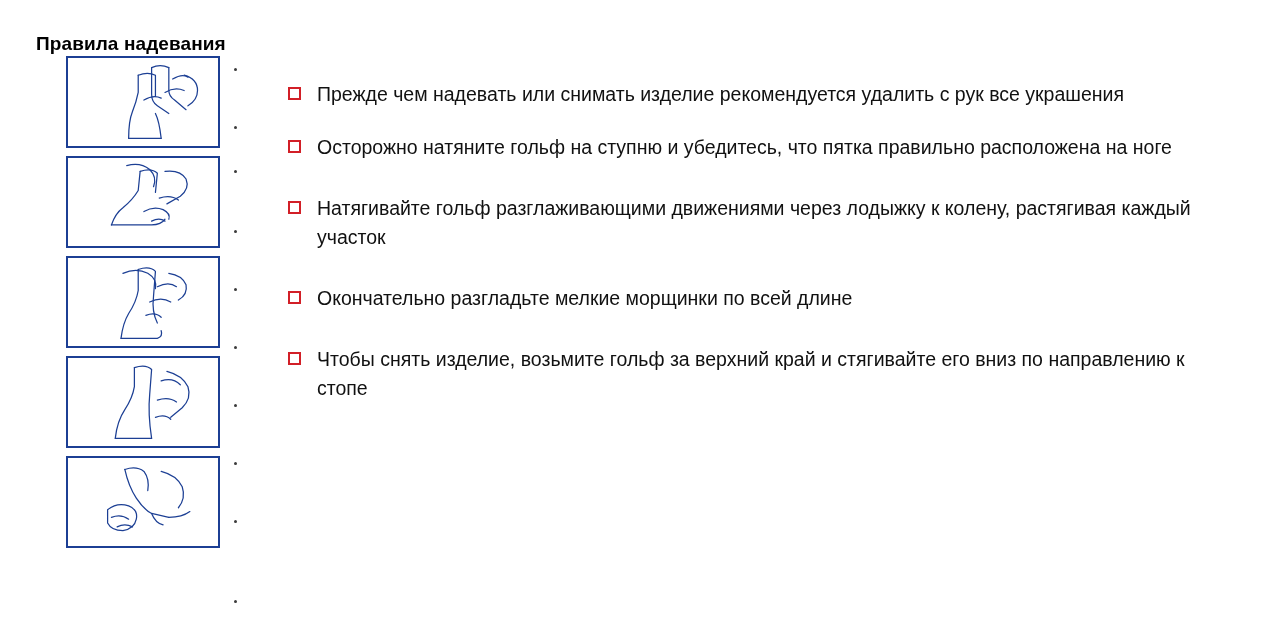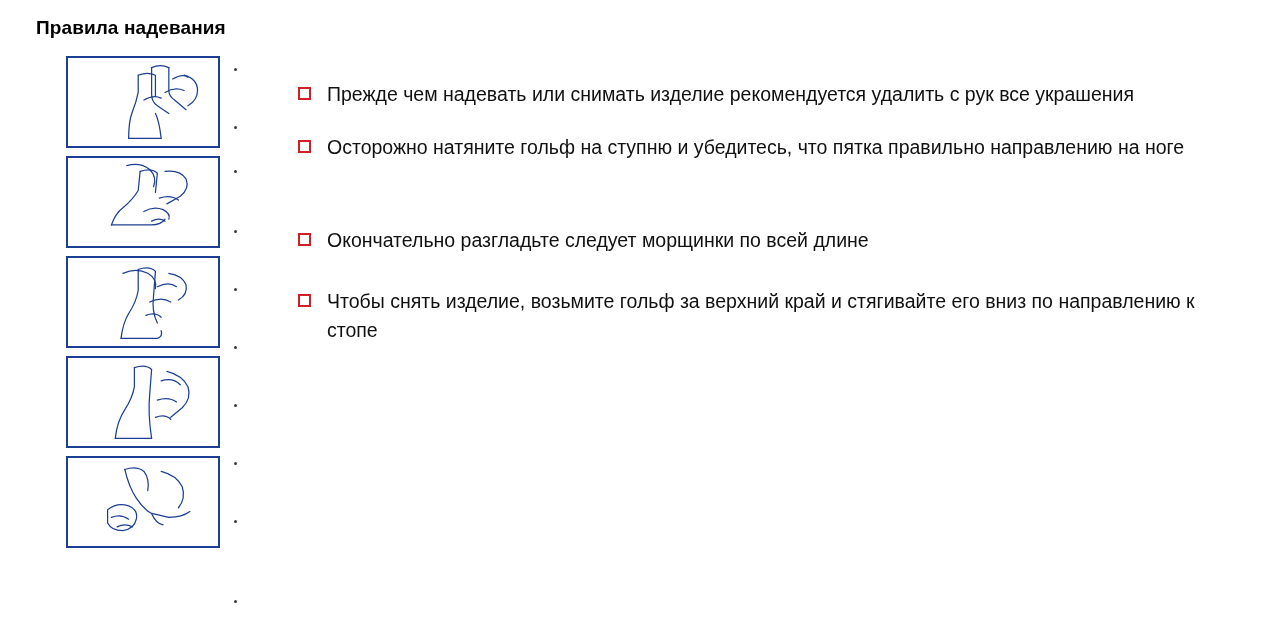--- a/index.html
+++ b/index.html
@@ -12,21 +12,21 @@
     height: 619px;
     position: relative;
     font-family: "Liberation Sans", sans-serif;
     color: #000000;
     overflow: hidden;
   }
 
   .page-title {
     position: absolute;
     left: 36px;
-    top: 17px;
+    top: 33px;
     font-size: 19px;
     font-weight: bold;
     color: #000000;
     letter-spacing: 0.1px;
   }
 
   
   .illustrations {
     position: absolute;
     left: 66px;
@@ -61,21 +61,21 @@
     position: absolute;
     width: 3px;
     height: 3px;
     background: #3b3b3b;
     border-radius: 50%;
   }
 
   
   .text-col {
     position: absolute;
-    left: 296px;
+    left: 286px;
     top: 80px;
     width: 930px;
   }
   .bullet-group {
     margin-bottom: 14px;
   }
   .bullet {
     position: relative;
     padding-left: 31px;
     font-size: 19.5px;
@@ -201,35 +201,39 @@
       <span class="box-marker"></span>
       <span>Прежде чем надевать или снимать изделие рекомендуется удалить с рук все украшения</span>
     </div>
   </div>
 
   <div class="gap-sm"></div>
 
   <div class="bullet-group">
     <div class="bullet">
       <span class="box-marker"></span>
-      <span>Осторожно натяните гольф на ступню и убедитесь, что пятка правильно направлению на ноге</span>
+      <span>Осторожно натяните гольф на ступню и убедитесь, что пятка правильно расположена на ноге</span>
     </div>
   </div>
 
   <div class="gap-md"></div>
 
   <div class="bullet-group">
+    <div class="bullet">
+      <span class="box-marker"></span>
+      <span>Натягивайте гольф разглаживающими движениями через лодыжку к колену, растягивая каждый участок</span>
+    </div>
   </div>
 
   <div class="gap-md"></div>
 
   <div class="bullet-group">
     <div class="bullet">
       <span class="box-marker"></span>
-      <span>Окончательно разгладьте следует морщинки по всей длине</span>
+      <span>Окончательно разгладьте мелкие морщинки по всей длине</span>
     </div>
   </div>
 
   <div class="gap-md"></div>
 
   <div class="bullet-group">
     <div class="bullet">
       <span class="box-marker"></span>
       <span>Чтобы снять изделие, возьмите гольф за верхний край и стягивайте его вниз по направлению к стопе</span>
     </div>

